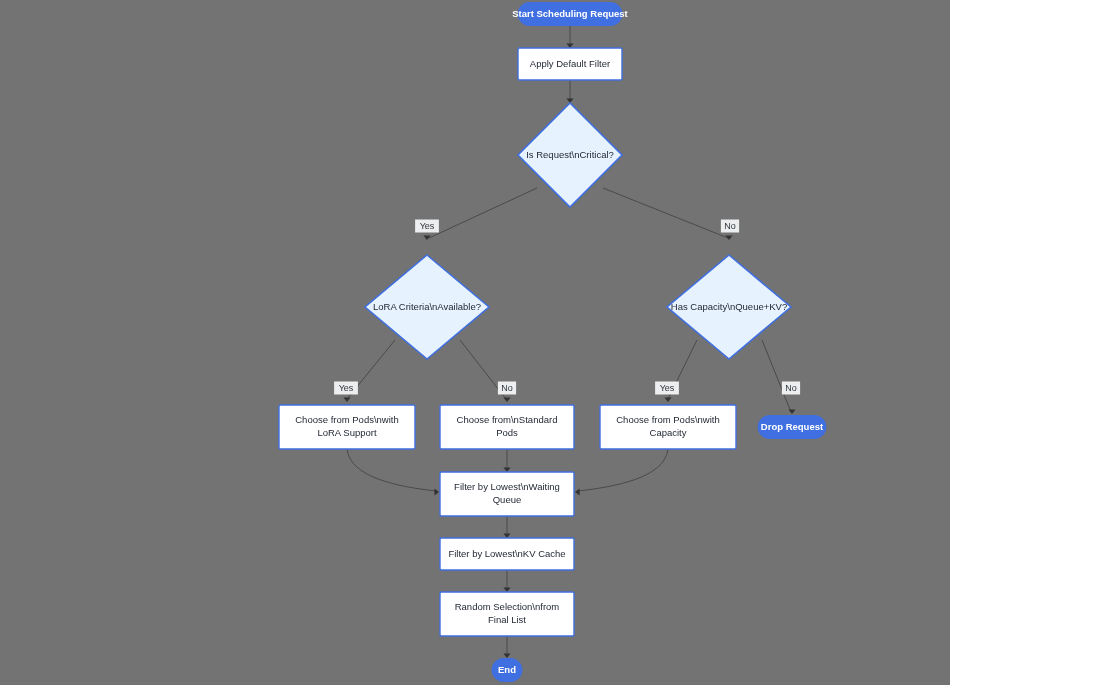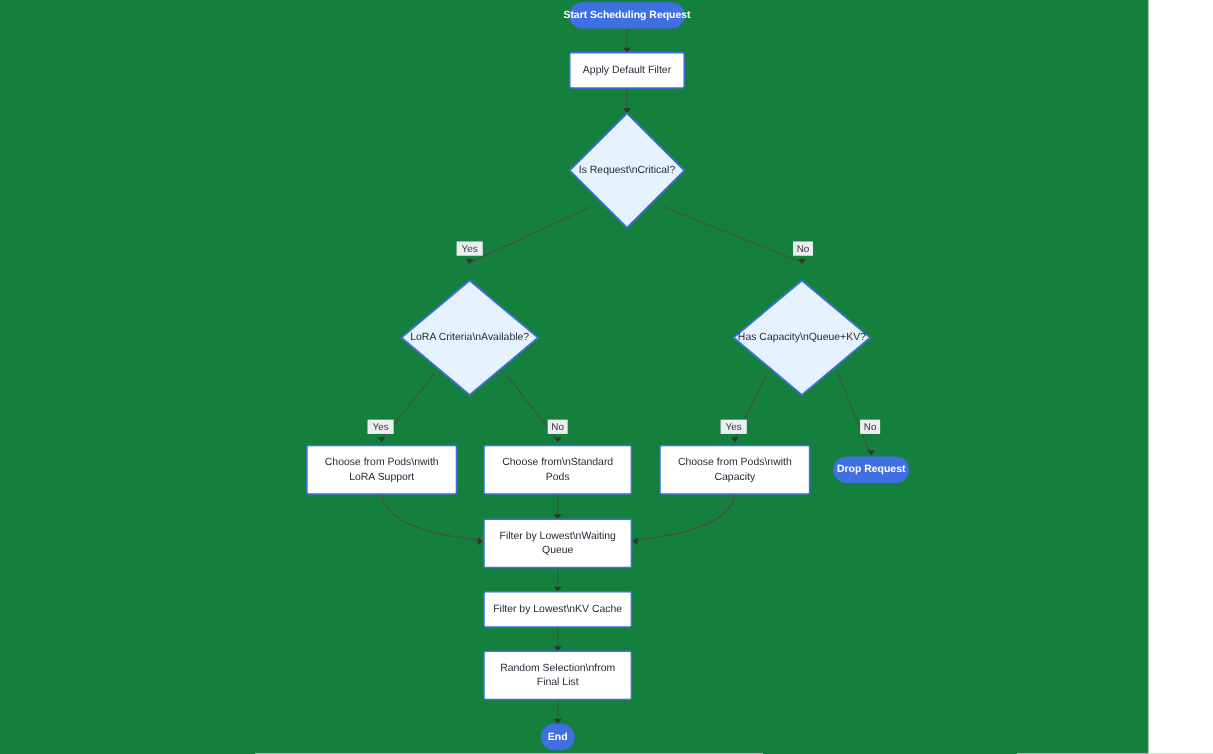--- a/index.html
+++ b/index.html
@@ -9,23 +9,23 @@
     background: #ffffff;
   }
   body {
     font-family: "Liberation Sans", sans-serif;
     width: 1103px;
     height: 685px;
     overflow: hidden;
   }
   #diagram-canvas {
     position: relative;
-    width: 1044px;
+    width: 950px;
     height: 685px;
-    background: #15803d;
+    background: #737373;
   }
   svg.flow-svg {
     position: absolute;
     left: 0;
     top: 0;
     width: 1103px;
     height: 685px;
     display: block;
   }
   

